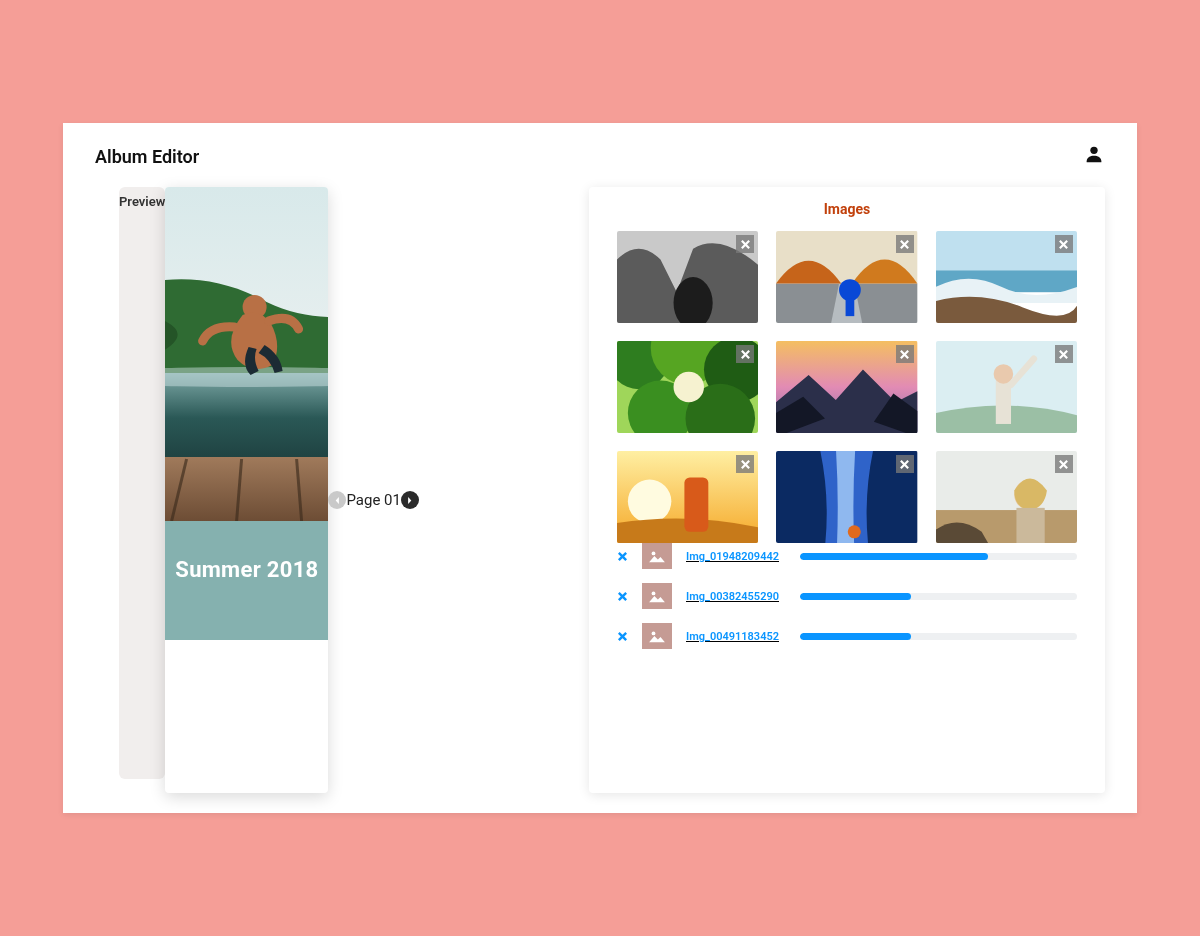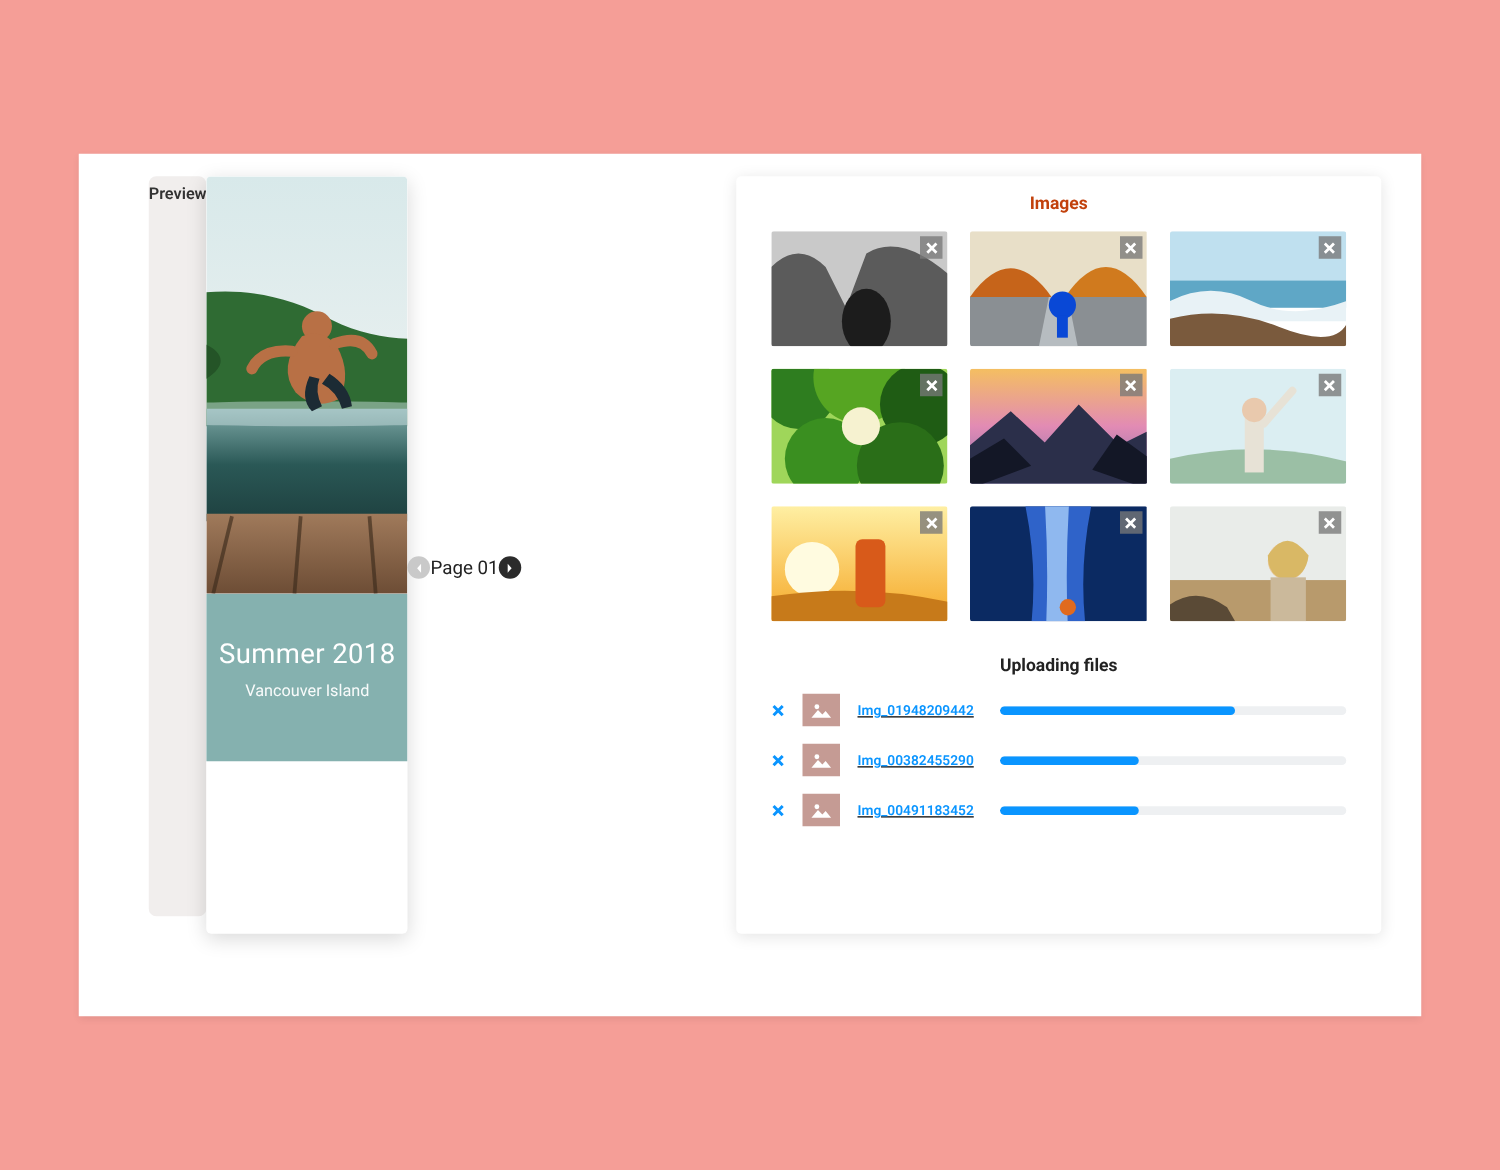--- a/index.html
+++ b/index.html
@@ -67,21 +67,21 @@
     position: relative;
     overflow: hidden;
   }
   .album-photo svg { position: absolute; inset: 0; width: 100%; height: 100%; }
   .album-meta {
     background: #85b1af;
     color: #fff;
     text-align: center;
     padding: 36px 10px 48px;
   }
-  .album-meta h2 { font-size: 22px; font-weight: 400; margin-bottom: 10px; letter-spacing:.3px;}
+  .album-meta h2 { font-size: 22px; font-weight: 700; margin-bottom: 10px; letter-spacing:.3px;}
   .album-meta p { font-size: 13px; font-weight: 400; opacity: .95;}
   .pager {
     display: flex;
     align-items: center;
     justify-content: center;
     margin-top: 20px;
     font-size: 15px;
     color: #222;
   }
   .pager .circle {
@@ -167,20 +167,29 @@
   .progress .bar {
     height: 100%;
     background: #0a95ff;
     border-radius: 4px;
   }
 </style>
 </head>
 <body>
 
 <div class="app">
+  <div class="header">
+    <h1>Album Editor</h1>
+    <span class="user-icon">
+      <svg viewBox="0 0 24 24">
+          <circle cx="12" cy="8" r="4"></circle>
+          <path d="M4 20c0-4 4-6 8-6s8 2 8 6v1H4z"></path>
+        </svg>
+    </span>
+  </div>
 
   <div class="content">
 
     <div class="preview-col">
       <div class="preview-pill">Preview</div>
 
       <div class="album-card">
         <div class="album-photo">
           <svg viewBox="0 0 420 334" preserveAspectRatio="xMidYMid slice">
             <defs>
@@ -220,21 +229,20 @@
               <path d="M206 128 q-20 25 -5 45 q15 15 35 5 q10 -20 -2 -42 q-12 -15 -28 -8"></path>
             </g>
             <path d="M212 160 q-8 18 2 28 l8 -4 q-6 -12 -2 -22 z" fill="#1c2b34"></path>
             <path d="M228 158 q16 10 18 26 l-8 2 q-4 -14 -16 -20 z" fill="#1c2b34"></path>
             <path d="M198 140 q-24 -2 -32 14" stroke="#b87045" stroke-width="9" fill="none" stroke-linecap="round"></path>
             <path d="M232 134 q22 -8 30 8" stroke="#b87045" stroke-width="9" fill="none" stroke-linecap="round"></path>
           </svg>
         </div>
         <div class="album-meta">
           <h2>Summer 2018</h2>
-          <p>Vancouver Island</p>
         </div>
       </div>
 
       <div class="pager">
         <span class="circle prev">
           <svg viewBox="0 0 10 10">
               <path d="M6.5 1 L3 5 L6.5 9"></path>
             </svg>
         </span>
         <span>Page 01</span>
@@ -392,21 +400,20 @@
             <rect x="74" y="56" width="26" height="36" fill="#cbb99b"></rect>
           </svg>
           <span class="xbtn">
               <svg viewBox="0 0 12 12">
                 <path d="M2 2 L10 10 M10 2 L2 10" fill="none"></path>
               </svg>
             </span>
         </div>
       </div>
 
-      <div class="uploads-title">Uploading files</div>
 
       <div>
         <div class="upload-row">
           <span class="cancel"><svg viewBox="0 0 12 12">
                 <path d="M2 2 L10 10 M10 2 L2 10" fill="none"></path>
               </svg></span>
           <span class="fileicon">
               <svg viewBox="0 0 20 16">
                 <rect width="20" height="16" fill="none"></rect>
                 <circle cx="6" cy="5" r="2.2"></circle>

